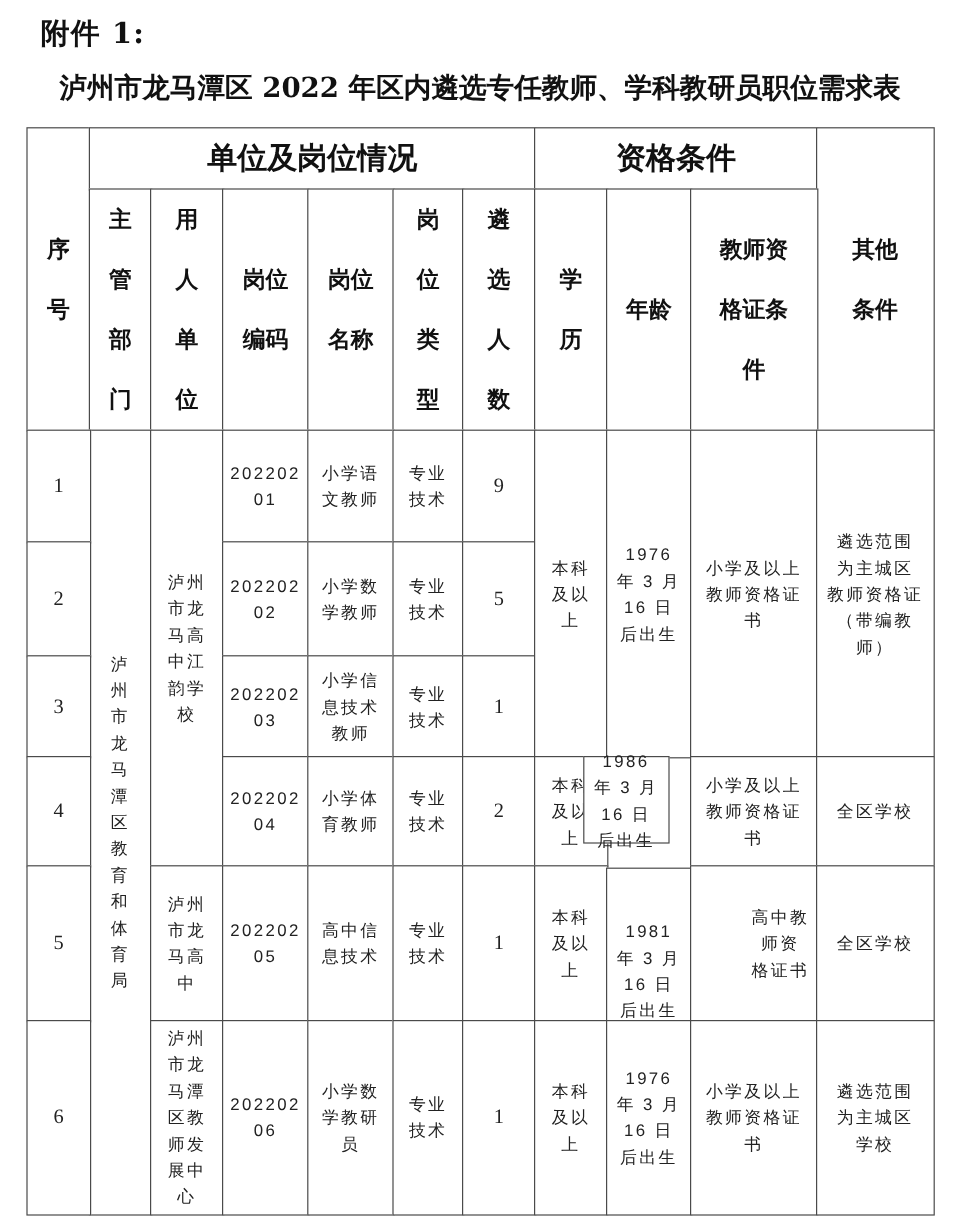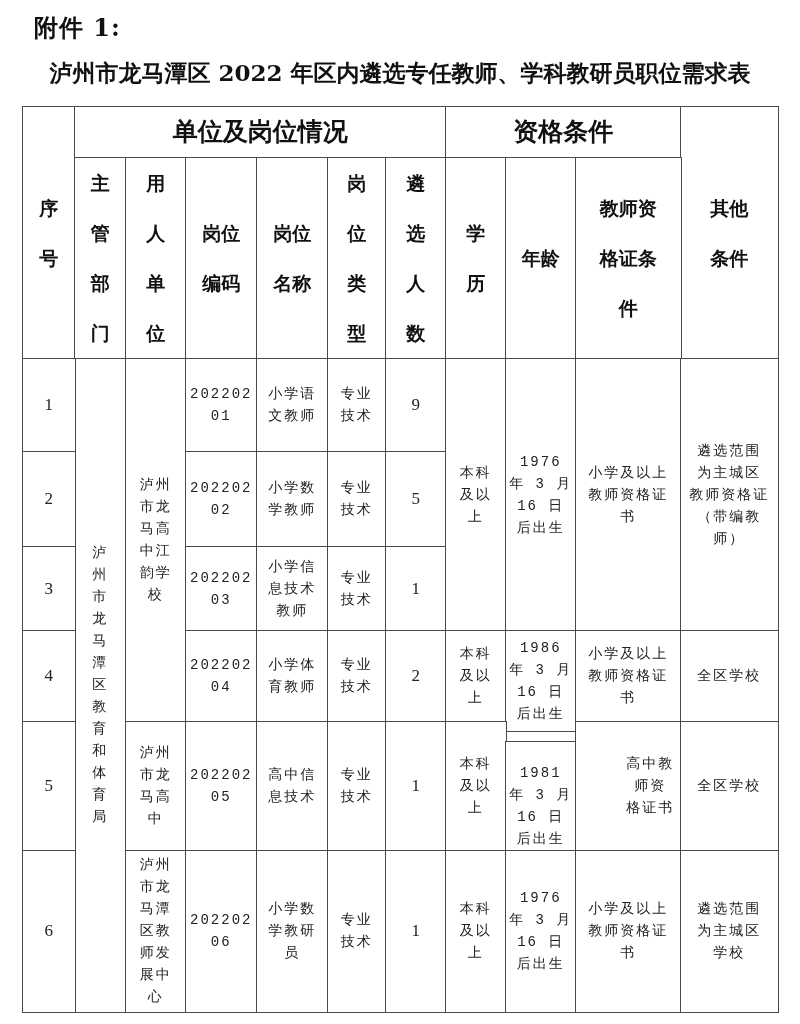--- a/index.html
+++ b/index.html
@@ -2,21 +2,21 @@
 <html><head>
 <meta charset="utf-8">
 <style>
   html, body { margin:0; padding:0; background:#ffffff; }
   body { width:800px; height:1024px; position:relative; overflow:hidden; color:#111; }
   .annex { position:absolute; left:34px; top:12px; font-family:"DejaVu Serif", serif; font-weight:bold; font-size:24px; letter-spacing:1px; }
   .title { position:absolute; left:0; width:800px; top:58px; text-align:center; font-family:"DejaVu Serif", serif; font-weight:bold; font-size:23px; letter-spacing:0px; white-space:nowrap; }
   .cell { position:absolute; box-sizing:border-box; border:1.5px solid #4a4a4a; display:flex; align-items:center; justify-content:center; text-align:center; background:#fff; }
   .hdr { font-family:"DejaVu Sans", sans-serif; font-weight:bold; font-size:25px; line-height:1.35; }
   .hdr-v { font-family:"DejaVu Sans", sans-serif; font-weight:bold; font-size:19px; line-height:50px; }
-  .txt { font-family:Liberation Mono, monospace; font-size:14px; line-height:22px; color:#222; letter-spacing:2px; }
+  .txt { font-family:Liberation Sans, sans-serif; font-size:14px; line-height:22px; color:#222; letter-spacing:2px; }
   .num { font-family:"Liberation Serif", serif; font-size:17px; color:#222; }
   .stack span { display:block; }
 </style>
 </head>
 <body>
 
 <div class="annex">附件 1:</div>
 <div class="title">泸州市龙马潭区 2022 年区内遴选专任教师、学科教研员职位需求表</div>
 
 <div id="table">
@@ -351,21 +351,21 @@
         <span>师）</span>
       </div>
     </div>
     <div class="cell" style="left: 445px; top: 630px; width: 61.5px; height: 92.5px;">
       <div class="stack txt">
         <span>本科</span>
         <span>及以</span>
         <span>上</span>
       </div>
     </div>
-    <div class="cell" style="left: 505px; top: 630px; width: 71.5px; height: 102px;">
+    <div class="cell" style="left: 486px; top: 630px; width: 71.5px; height: 73px;">
       <div class="stack txt">
         <span>1986</span>
         <span>年 3 月</span>
         <span>16 日</span>
         <span>后出生</span>
       </div>
     </div>
     <div class="cell" style="left: 575px; top: 630px; width: 106.5px; height: 92.5px;">
       <div class="stack txt">
         <span>小学及以上</span>
@@ -378,21 +378,21 @@
         <span>全区学校</span>
       </div>
     </div>
     <div class="cell" style="left: 445px; top: 721px; width: 61.5px; height: 130.5px;">
       <div class="stack txt">
         <span>本科</span>
         <span>及以</span>
         <span>上</span>
       </div>
     </div>
-    <div class="cell" style="left: 505px; top: 741px; width: 71.5px; height: 130.5px;">
+    <div class="cell" style="left: 505px; top: 723px; width: 71.5px; height: 130.5px; align-items: flex-end;">
       <div class="stack txt">
         <span>1981</span>
         <span>年 3 月</span>
         <span>16 日</span>
         <span>后出生</span>
       </div>
     </div>
     <div class="cell" style="left: 575px; top: 721px; width: 106.5px; height: 130.5px; padding-left: 44px;">
       <div class="stack txt">
         <span>高中教师资</span>

